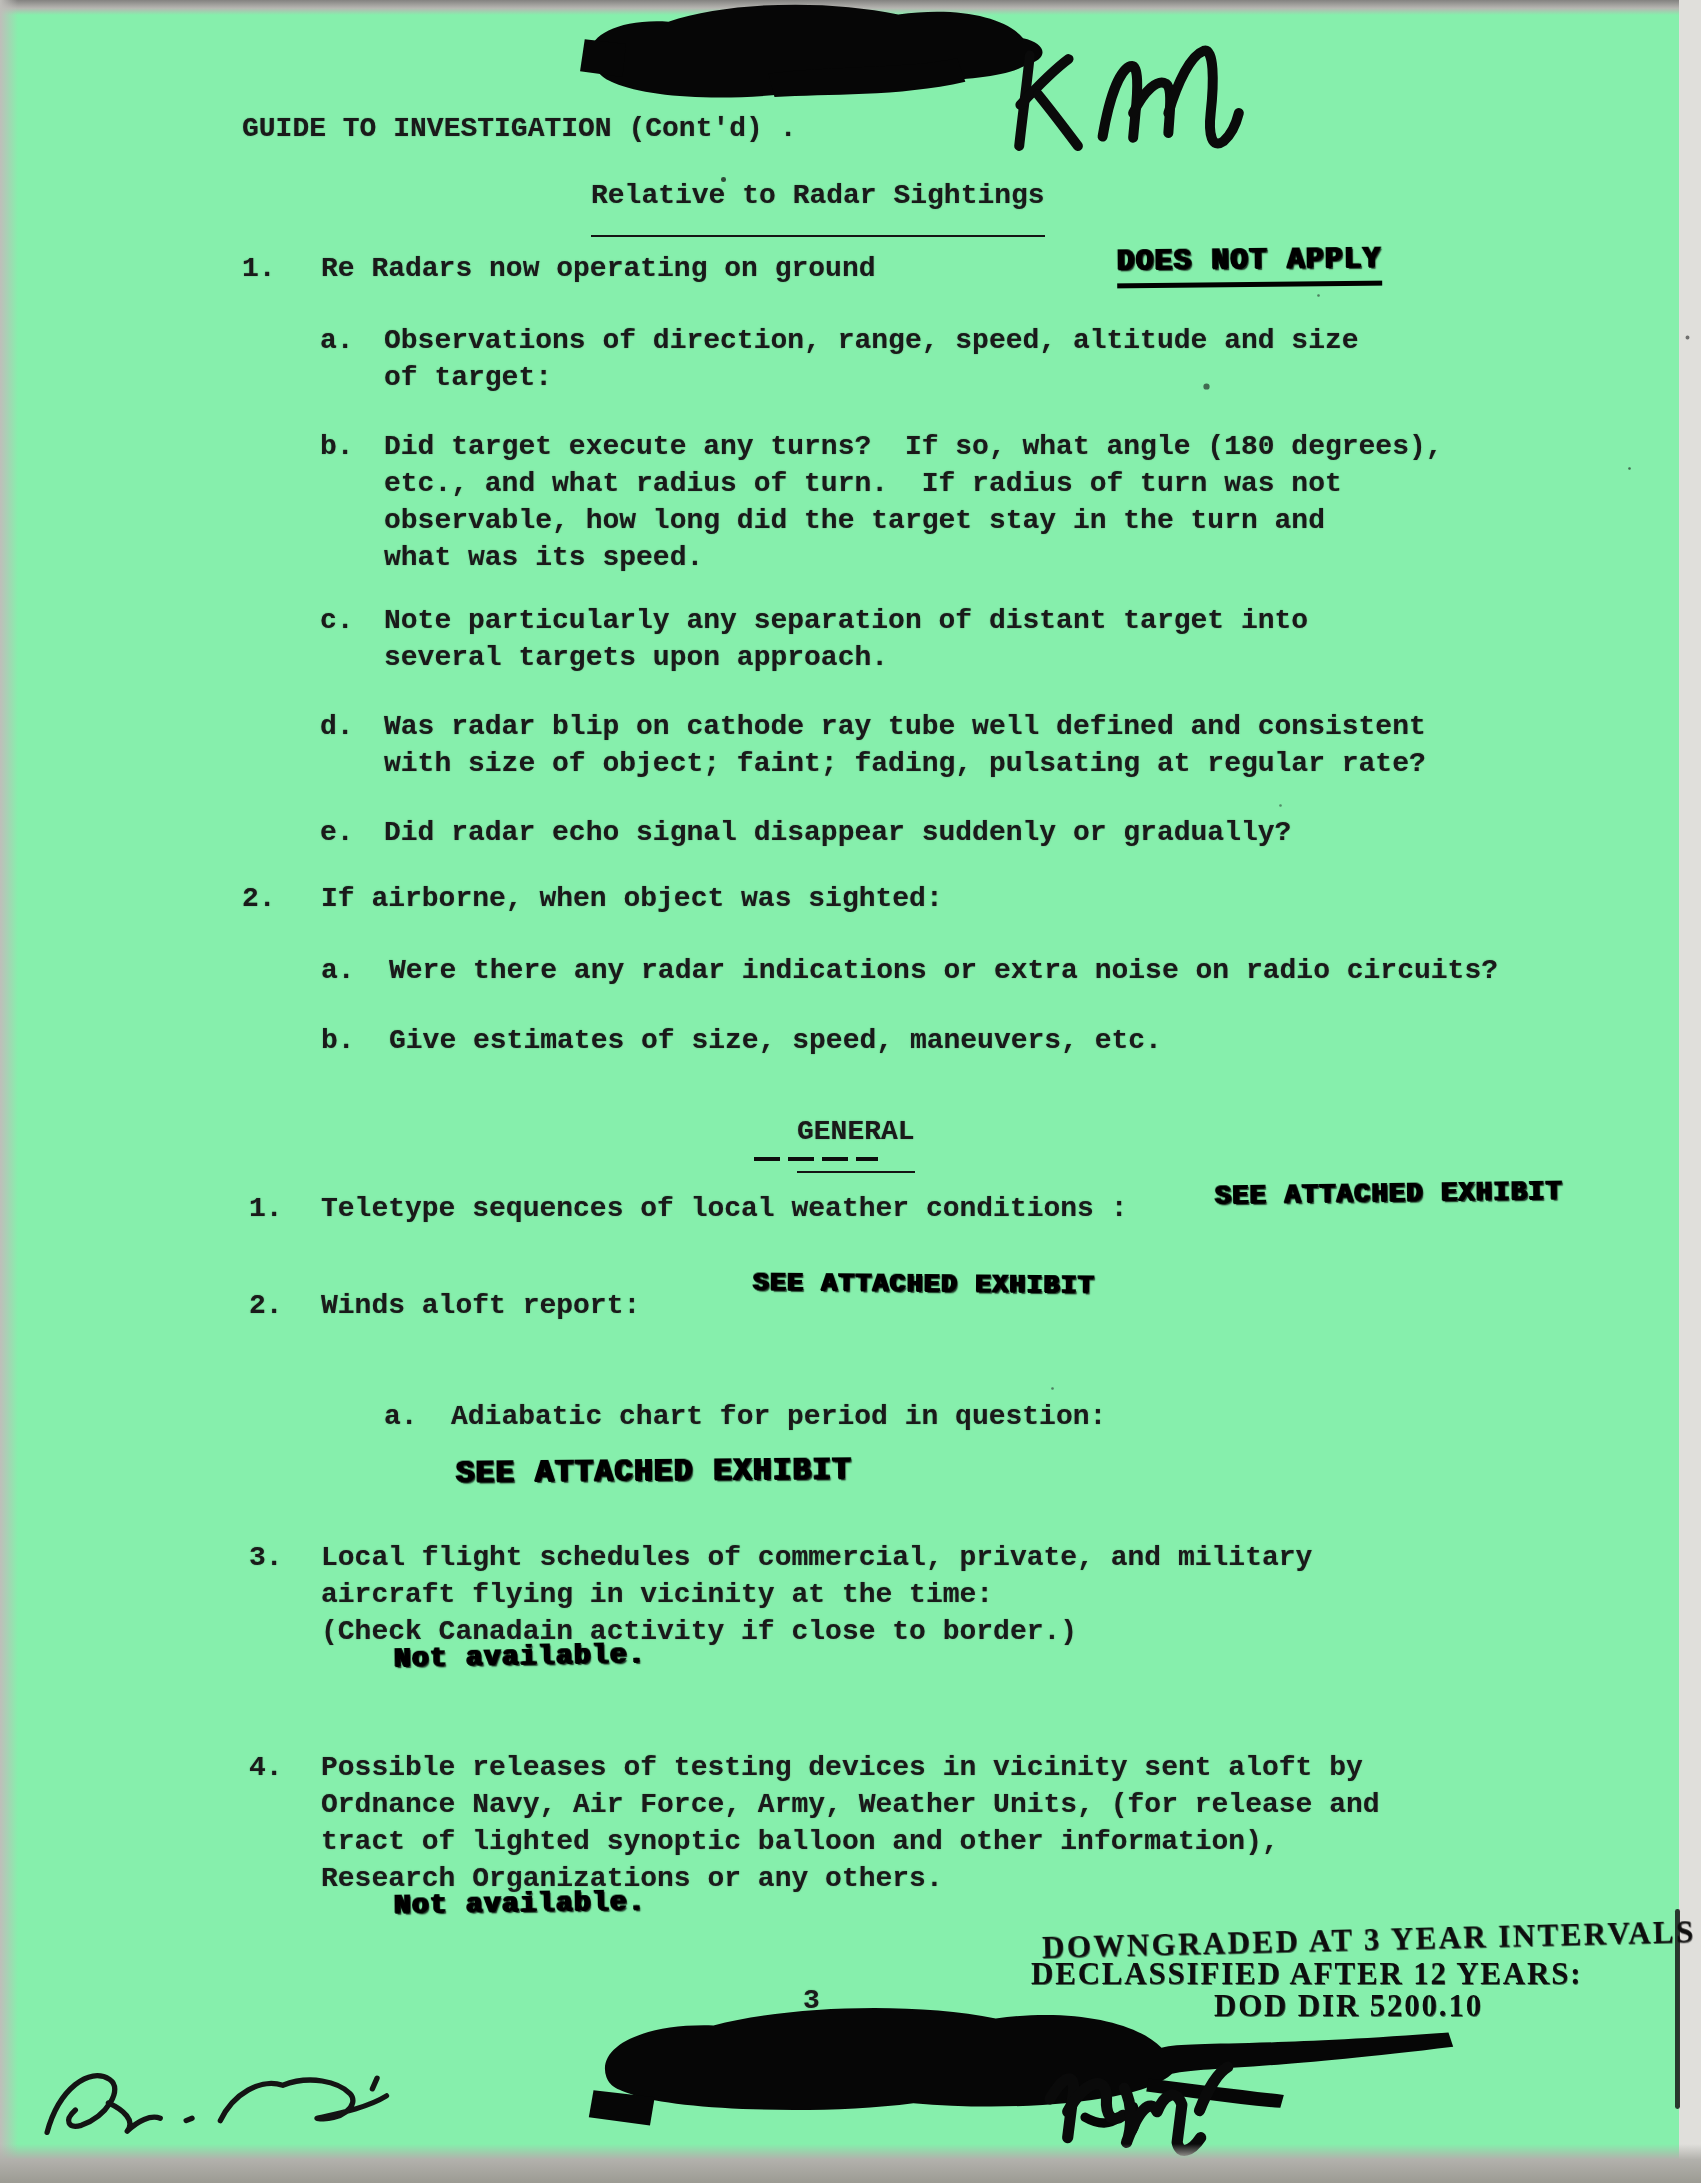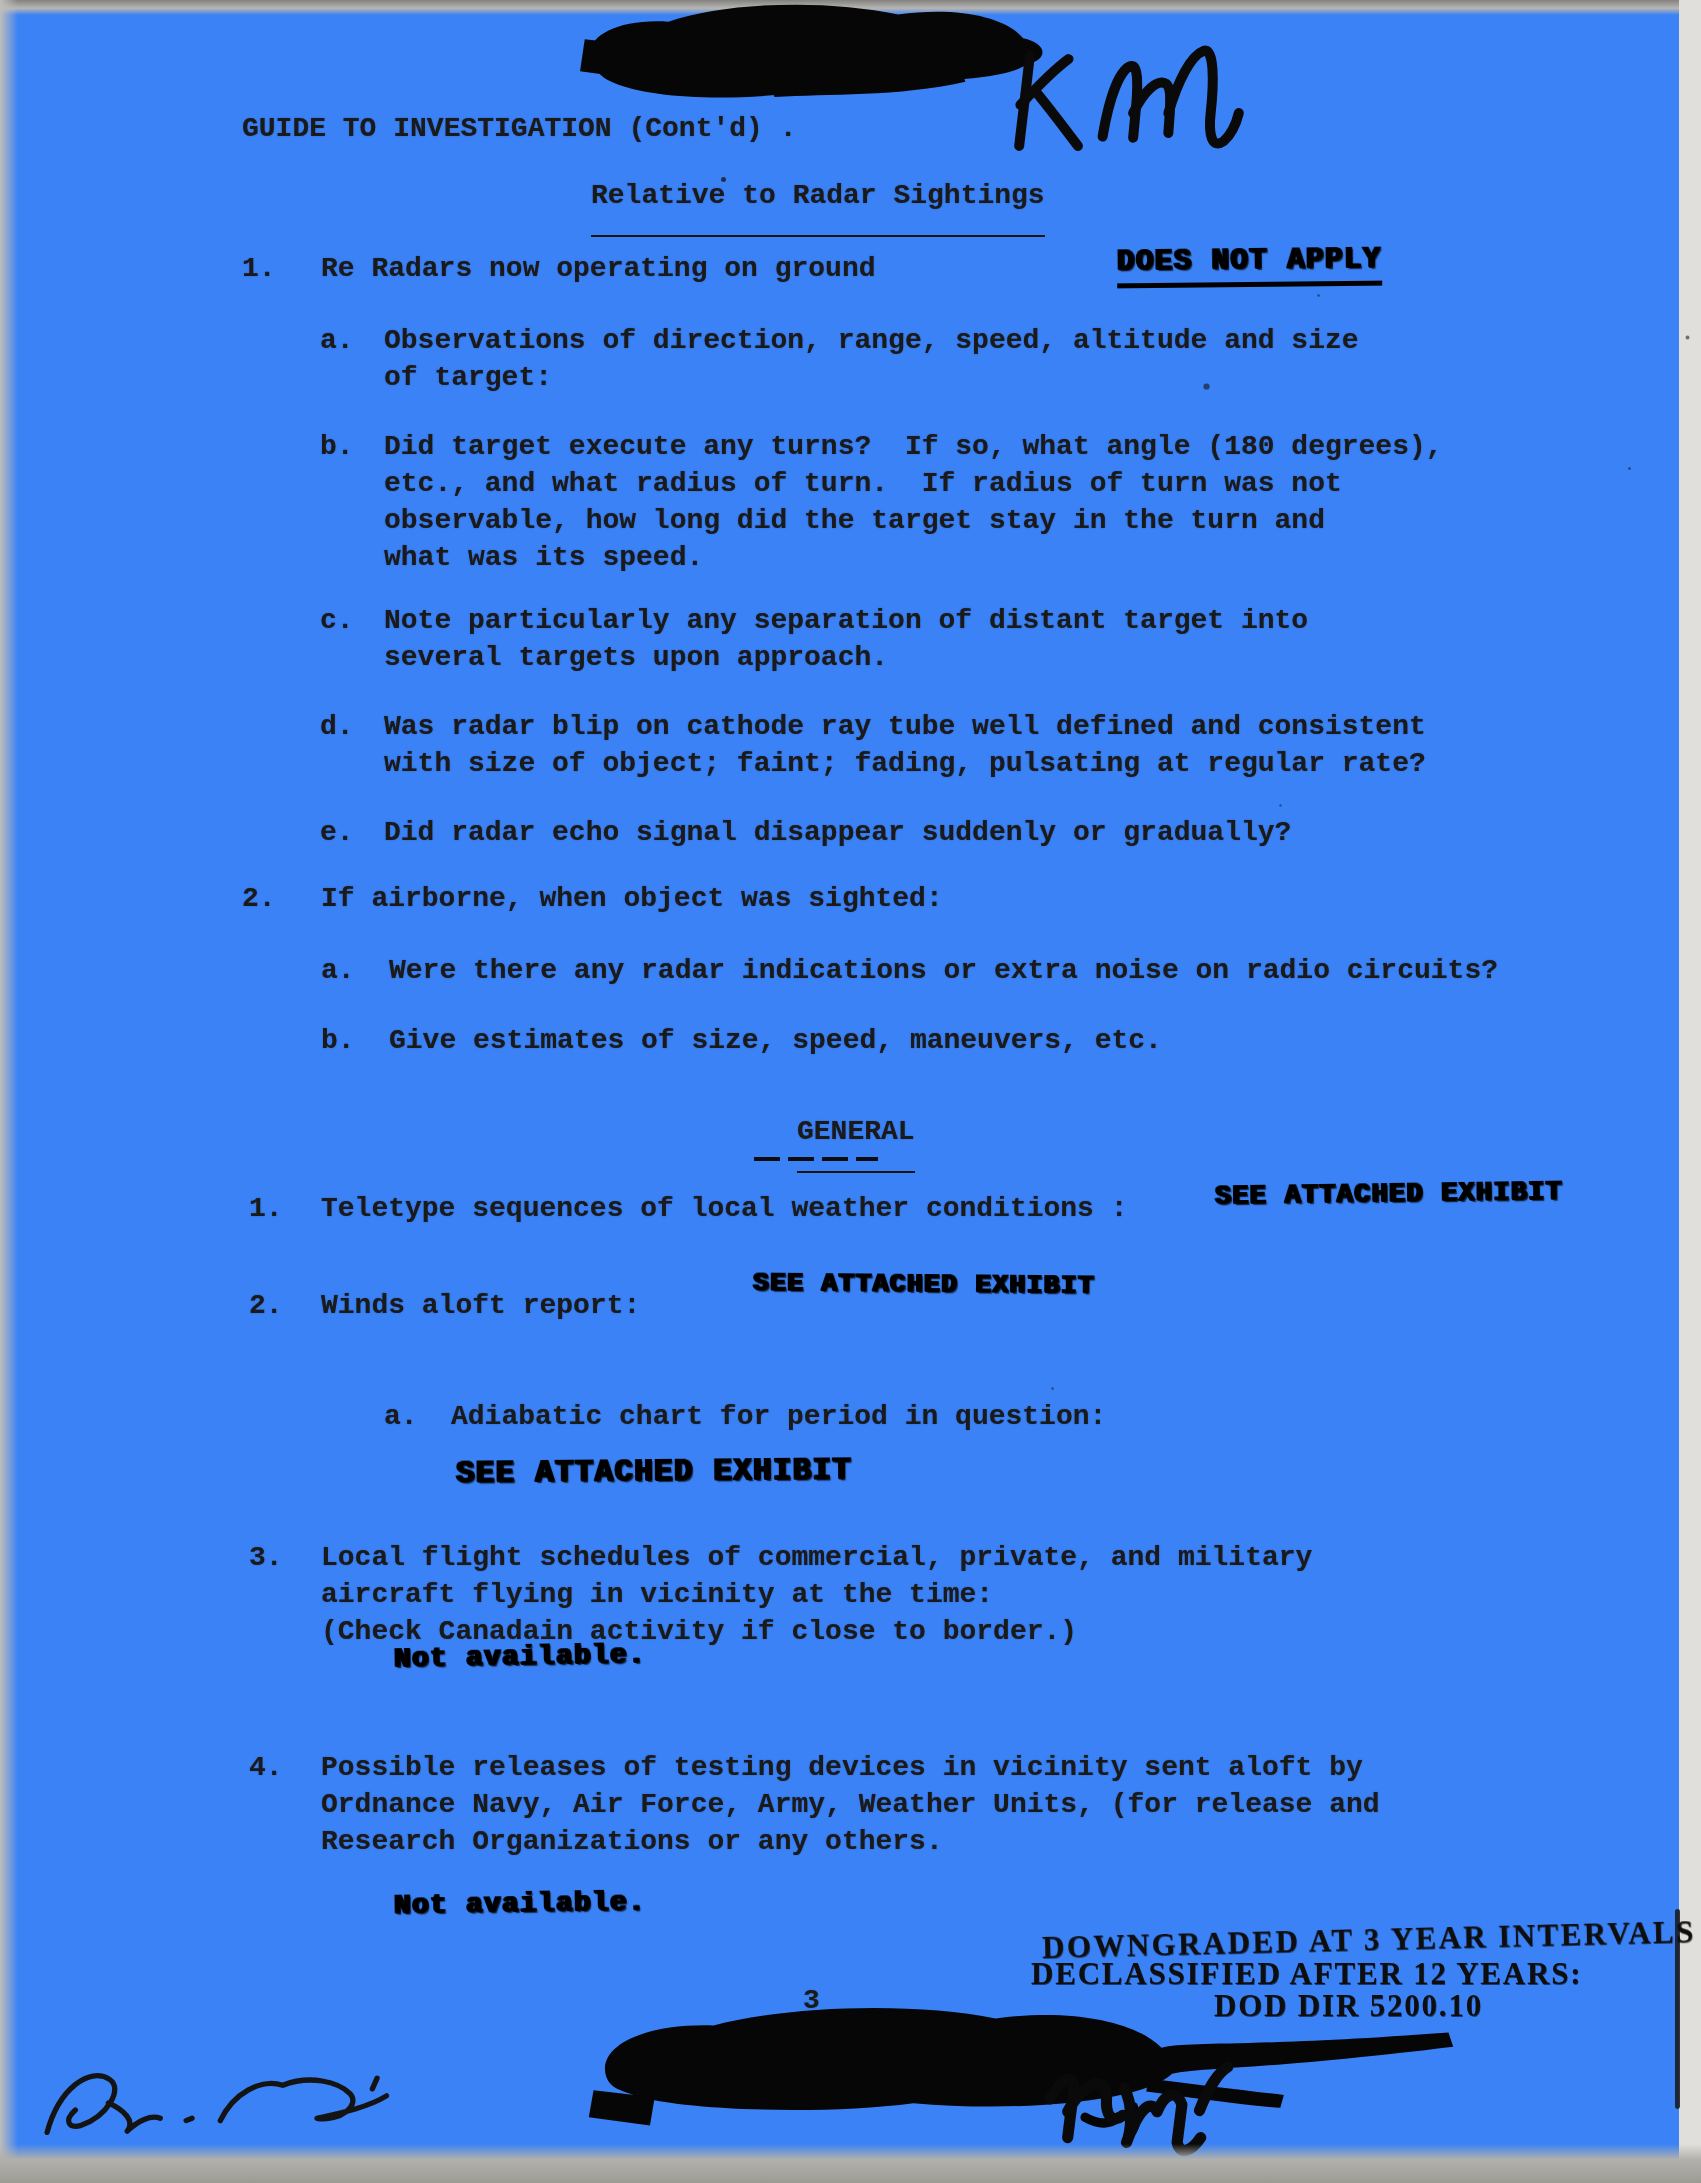--- a/index.html
+++ b/index.html
@@ -1,18 +1,18 @@
 <!DOCTYPE html>
 <html style="font-size:9.4px"><head>
 <meta charset="utf-8">
 <style>
   html,body{margin:0;padding:0;background:#454543;}
   .page{
     position:relative;width:1702px;height:2183px;overflow:hidden;
-    background:#3b82f6;
+    background:#86efac;
     font-family:"Liberation Mono",monospace;
   }
   
   .edge-top{position:absolute;left:0;top:0;width:1702px;height:15.3px;
     background:linear-gradient(180deg,#838280 0%,#b7b6b2 55%,rgba(215,213,209,0) 100%);}
   .edge-bottom{position:absolute;left:0;top:2144px;width:1702px;height:39px;
     background:linear-gradient(180deg,rgba(183,182,178,0) 0%,#b2b1ac 40%,#9c9b93 100%);}
   .edge-left{position:absolute;left:0;top:0;width:17.7px;height:2183px;
     background:linear-gradient(90deg,#bfbeba 0%,rgba(215,213,209,0) 100%);}
   .edge-right{position:absolute;left:1679px;top:0;width:22.4px;height:2183px;background:#e0dfdb;}
@@ -159,20 +159,21 @@
     <div class="line">Local flight schedules of commercial, private, and military</div>
     <div class="line">aircraft flying in vicinity at the time:</div>
     <div class="line">(Check Canadain activity if close to border.)</div>
   </div>
   <div class="stamp" style="left:394px;top:1641px;font-size:28px;transform:rotate(-1deg)">Not available.</div>
 
   <div class="type" style="left:321px;top:1749px">
     <span class="num" style="left:-72px">4.</span>
     <div class="line">Possible releases of testing devices in vicinity sent aloft by</div>
     <div class="line">Ordnance Navy, Air Force, Army, Weather Units, (for release and</div>
+    <div class="line">tract of lighted synoptic balloon and other information),</div>
     <div class="line">Research Organizations or any others.</div>
   </div>
   <div class="stamp" style="left:394px;top:1888px;font-size:28px;transform:rotate(-0.8deg)">Not available.</div>
 
   <div class="stencil" style="left:1042px;top:1922px;transform:rotate(-1.4deg);letter-spacing:2.4px">DOWNGRADED AT 3 YEAR INTERVALS</div>
   <div class="stencil" style="left:1031px;top:1956px">DECLASSIFIED AFTER 12 YEARS:</div>
   <div class="stencil" style="left:1214px;top:1988px">DOD DIR 5200.10</div>
 
   <div class="type line" style="left:803px;top:1982px">3</div>
 

